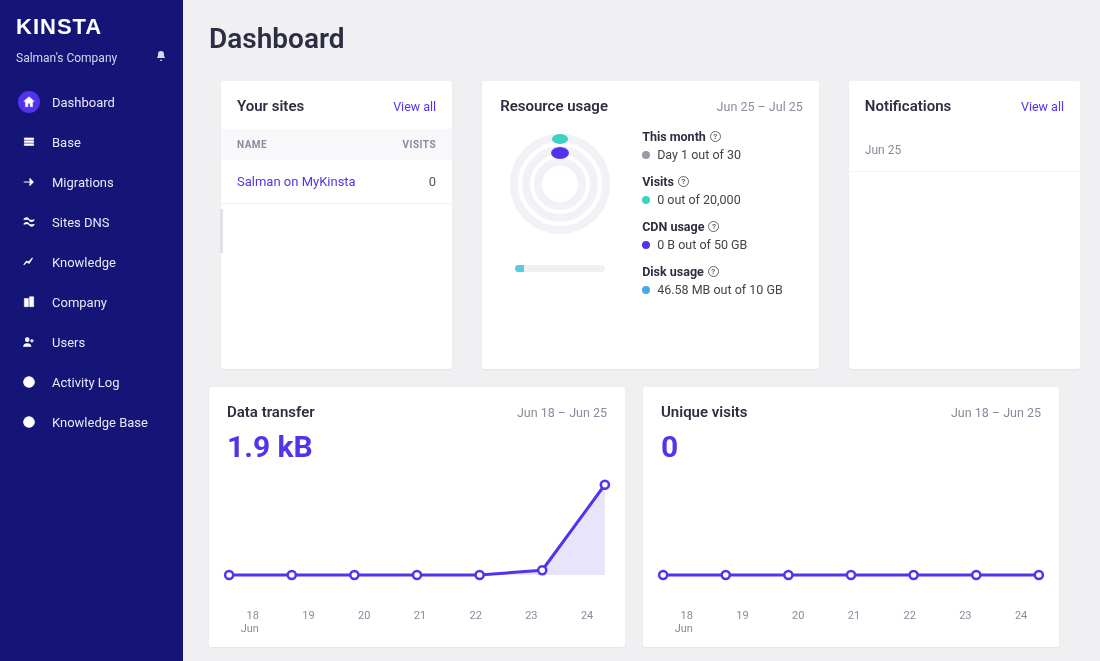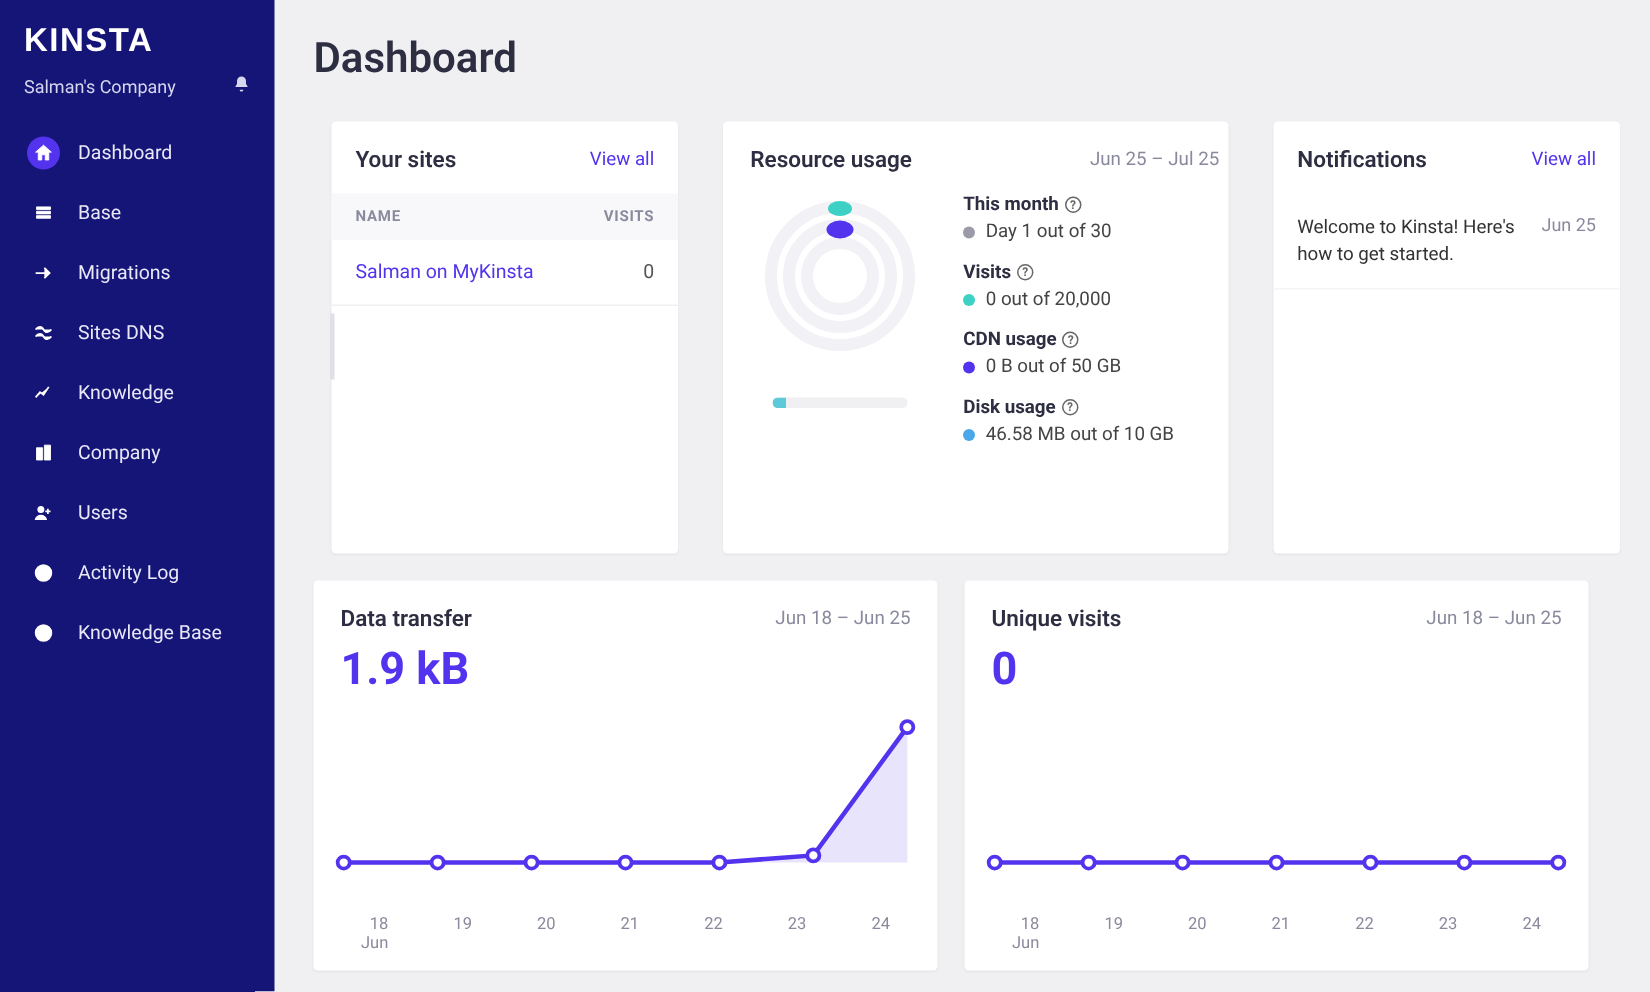--- a/index.html
+++ b/index.html
@@ -31,21 +31,21 @@
   .view-all { font-size: 12.5px; color: #5333ed; cursor: pointer; }
   .table-head { display: flex; justify-content: space-between; padding: 10px 16px; background: #f8f8fa; font-size: 10px; font-weight: 700; letter-spacing: 0.5px; color: #8a8a9e; }
   .site-row { display: flex; justify-content: space-between; padding: 14px 16px; font-size: 13px; border-bottom: 1px solid #f0f0f3; gap: 32px; }
   .site-name { color: #5333ed; cursor: pointer; }
   .site-visits { color: #555; }
   .site-left-bar { position: relative; }
   .site-left-bar::before { content:""; position:absolute; left:-1px; top: 128px; height: 44px; width:3px; background:#e0e0e8; }
 
   
   .card-resource { width: 351px; height: 288px; padding: 0; }
-  .card-resource .card-header { padding: 16px 6px 8px 18px; }
+  .card-resource .card-header { padding: 16px 16px 8px 18px; }
   .date-range { font-size: 12.5px; color: #8a8a9e; }
   .resource-body { display: flex; padding: 6px 18px 16px 18px; gap: 22px; }
   .donut-wrap { width: 120px; display:flex; flex-direction:column; align-items:center; }
   .donut { width: 110px; height: 110px; position: relative; }
   .donut svg { width: 100%; height: 100%; }
   .progress-bar { width: 90px; height: 7px; background: #f0f0f3; border-radius: 4px; margin-top: 26px; overflow:hidden; }
   .progress-bar-fill { width: 10%; height: 100%; background: #5ec9d8; }
   .metrics { flex: 1; font-size: 12.5px; color: #2e2e42; }
   .metric { margin-bottom: 12px; }
   .metric-title { font-weight: 700; font-size: 12.5px; display:flex; align-items:center; gap:4px; }
@@ -257,21 +257,20 @@
         </div>
       </div>
 
       <div class="card card-notif">
         <div class="card-header">
           <span class="card-title">Notifications</span>
           <span class="view-all">View all</span>
         </div>
         <div id="notif-rows">
             <div class="notif-row">
-              <span class="notif-text">Welcome to Kinsta! Here's how to get started.</span>
               <span class="notif-date">Jun 25</span>
             </div>
           </div>
       </div>
 
     </div>
 
     <div class="charts-row">
 
       <div class="card-chart left">

